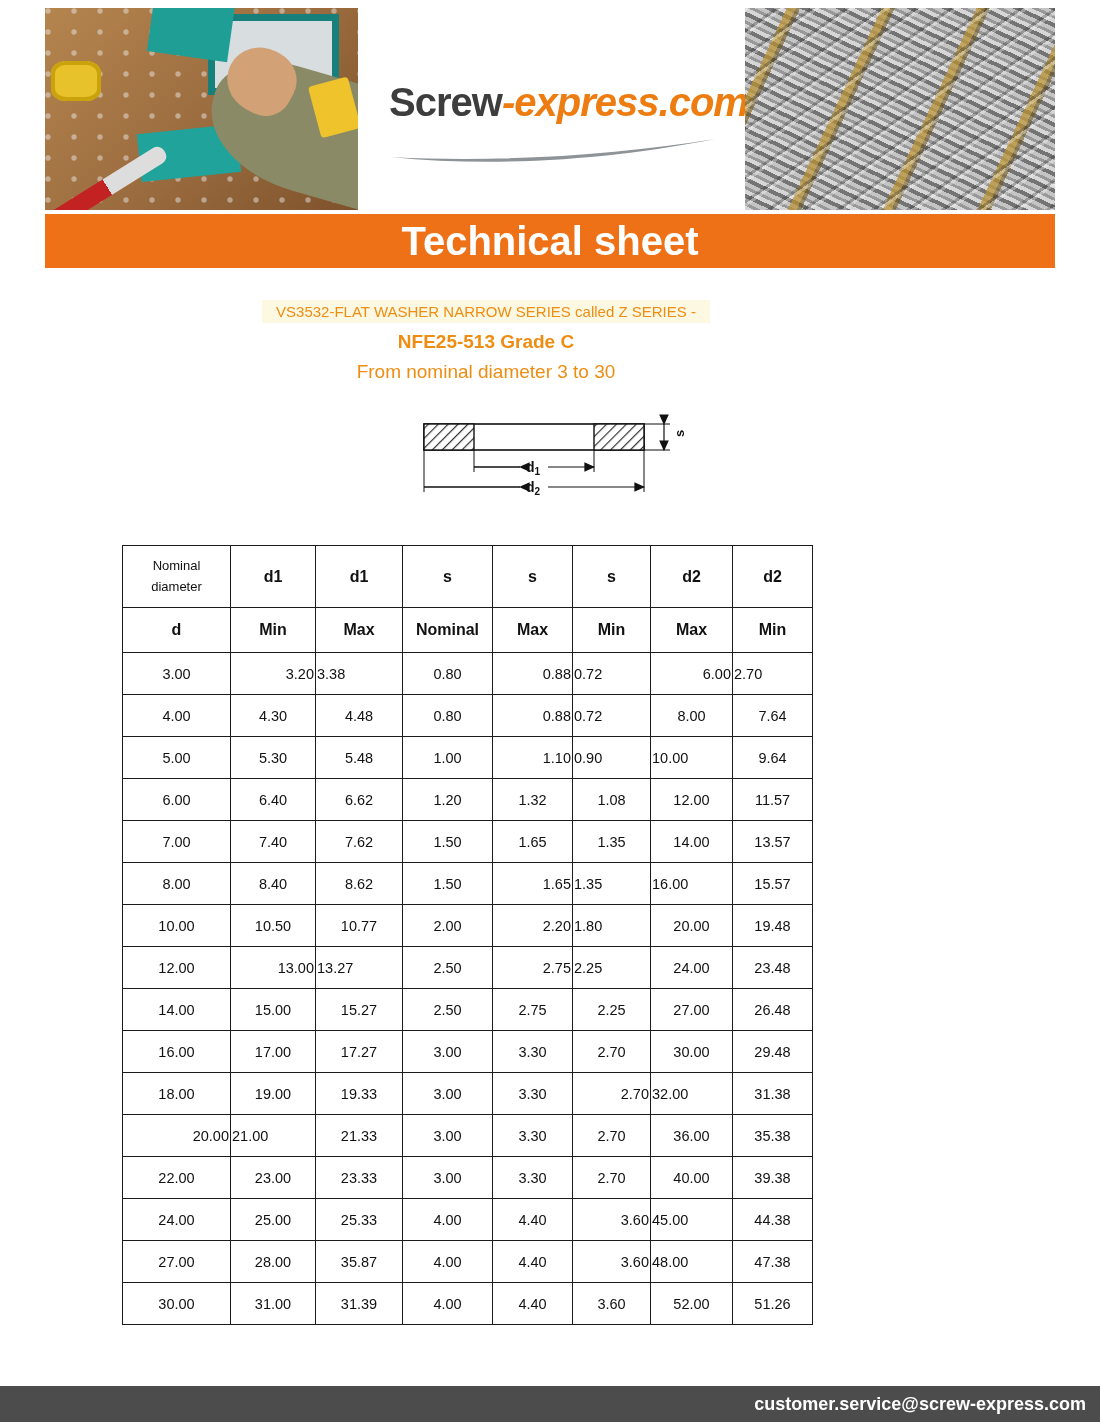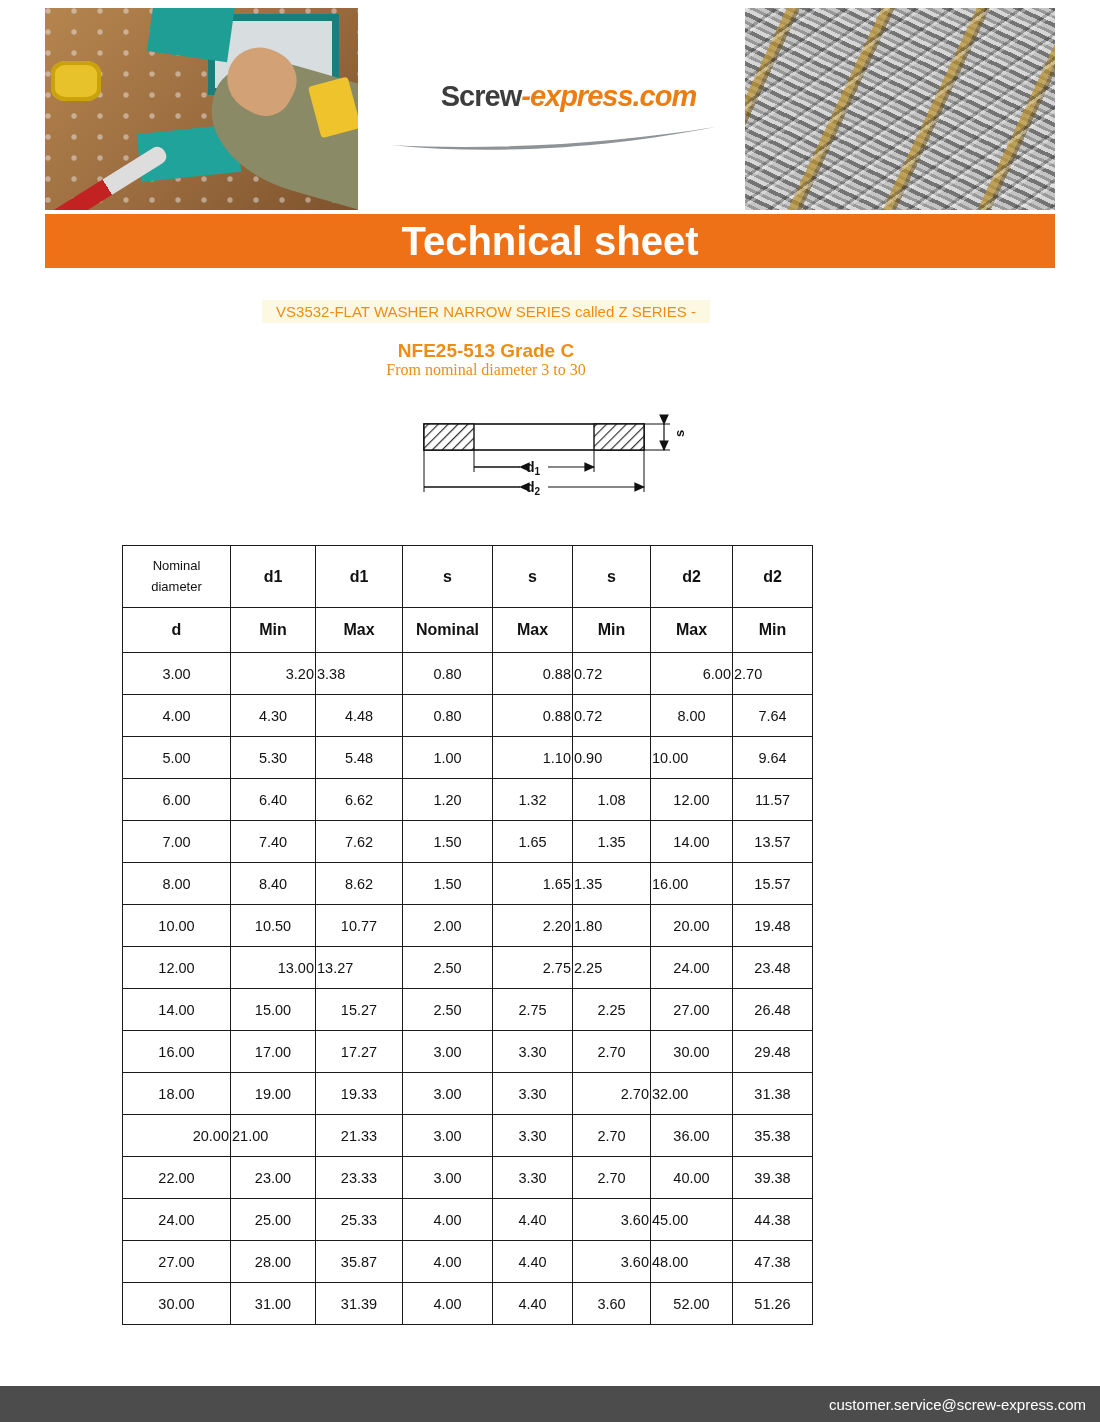--- a/index.html
+++ b/index.html
@@ -29,53 +29,53 @@
   .pl-drill{position:absolute;right:1%;top:36%;width:13%;height:26%;background:#eec32b;transform:rotate(-15deg);border-radius:4px;}
   .photo-right{left:745px;width:310px;
     background:
       repeating-linear-gradient(-35deg, rgba(255,255,255,.30) 0 3px, rgba(40,40,40,.28) 3px 6px, transparent 6px 20px),
       repeating-linear-gradient(115deg, transparent 0 38px, rgba(186,146,47,.70) 38px 46px, rgba(110,82,20,.55) 46px 50px, transparent 50px 86px),
       repeating-linear-gradient(25deg, #d6d6d6 0 4px, #989898 4px 7px, #c4c4c4 7px 11px, #747474 11px 15px);
   }
 
   
   .logo-wrap{position:absolute;left:358px;top:80px;width:390px;text-align:center;}
-  .logo-line{font-size:29px;font-weight:bold;letter-spacing:-1px;white-space:nowrap;padding-left:31px;}
+  .logo-line{font-size:40px;font-weight:bold;letter-spacing:-1px;white-space:nowrap;padding-left:31px;}
   .logo-dark{color:#3d3d3d;}
   .logo-orange{color:var(--logo-orange);font-style:italic;}
   .swoosh{display:block;margin:12px auto 0 auto;}
 
   
   .banner{position:absolute;left:45px;top:214px;width:1010px;height:54px;background:var(--banner-orange);
     display:flex;align-items:center;justify-content:center;color:#ffffff;font-size:40px;font-weight:bold;}
 
   
   .title-line{position:absolute;left:0;width:972px;text-align:center;color:var(--title-orange);}
   .t1{top:303px;font-size:15px;}
   .t1 .hl{background:#fdf8e1;padding:3px 14px;}
-  .t2{top:340px;font-size:19px;font-weight:bold;}
-  .t3{top:361px;font-size:16px;font-family:Liberation Serif, serif;}
+  .t2{top:331px;font-size:19px;font-weight:bold;}
+  .t3{top:361px;font-size:19px;}
 
   
   .diagram{position:absolute;left:412px;top:410px;}
 
   
   table.spec{position:absolute;left:122px;top:545px;border-collapse:collapse;table-layout:fixed;}
   .spec th,.spec td{border:1px solid #1b1b1b;text-align:center;padding:0 4px;white-space:nowrap;color:#111;}
   .spec th.h1{font-size:16px;font-weight:bold;height:62px;}
   .spec th.nominal{font-weight:normal;font-size:13px;white-space:normal;line-height:1.55;}
   .spec th.h2{font-size:16px;font-weight:bold;height:45px;}
   .spec td.cell{height:42px;font-size:14.5px;}
   .spec td.al-left{text-align:left;padding-left:1px;}
   .spec td.al-right{text-align:right;padding-right:1px;}
 
   
   .footer{position:absolute;left:0;bottom:0;width:1100px;height:36px;background:var(--footer-gray);
     display:flex;align-items:center;justify-content:flex-end;padding-right:14px;color:#ffffff;
-    font-weight:normal;font-size:15px;}
+    font-weight:bold;font-size:18px;}
 </style>
 </head>
 <body>
 
 <div class="photo photo-left">
   <div class="pl-dots"></div>
   <div class="pl-box1"></div>
   <div class="pl-box2"></div>
   <div class="pl-box3"></div>
   <div class="pl-arm"></div>

